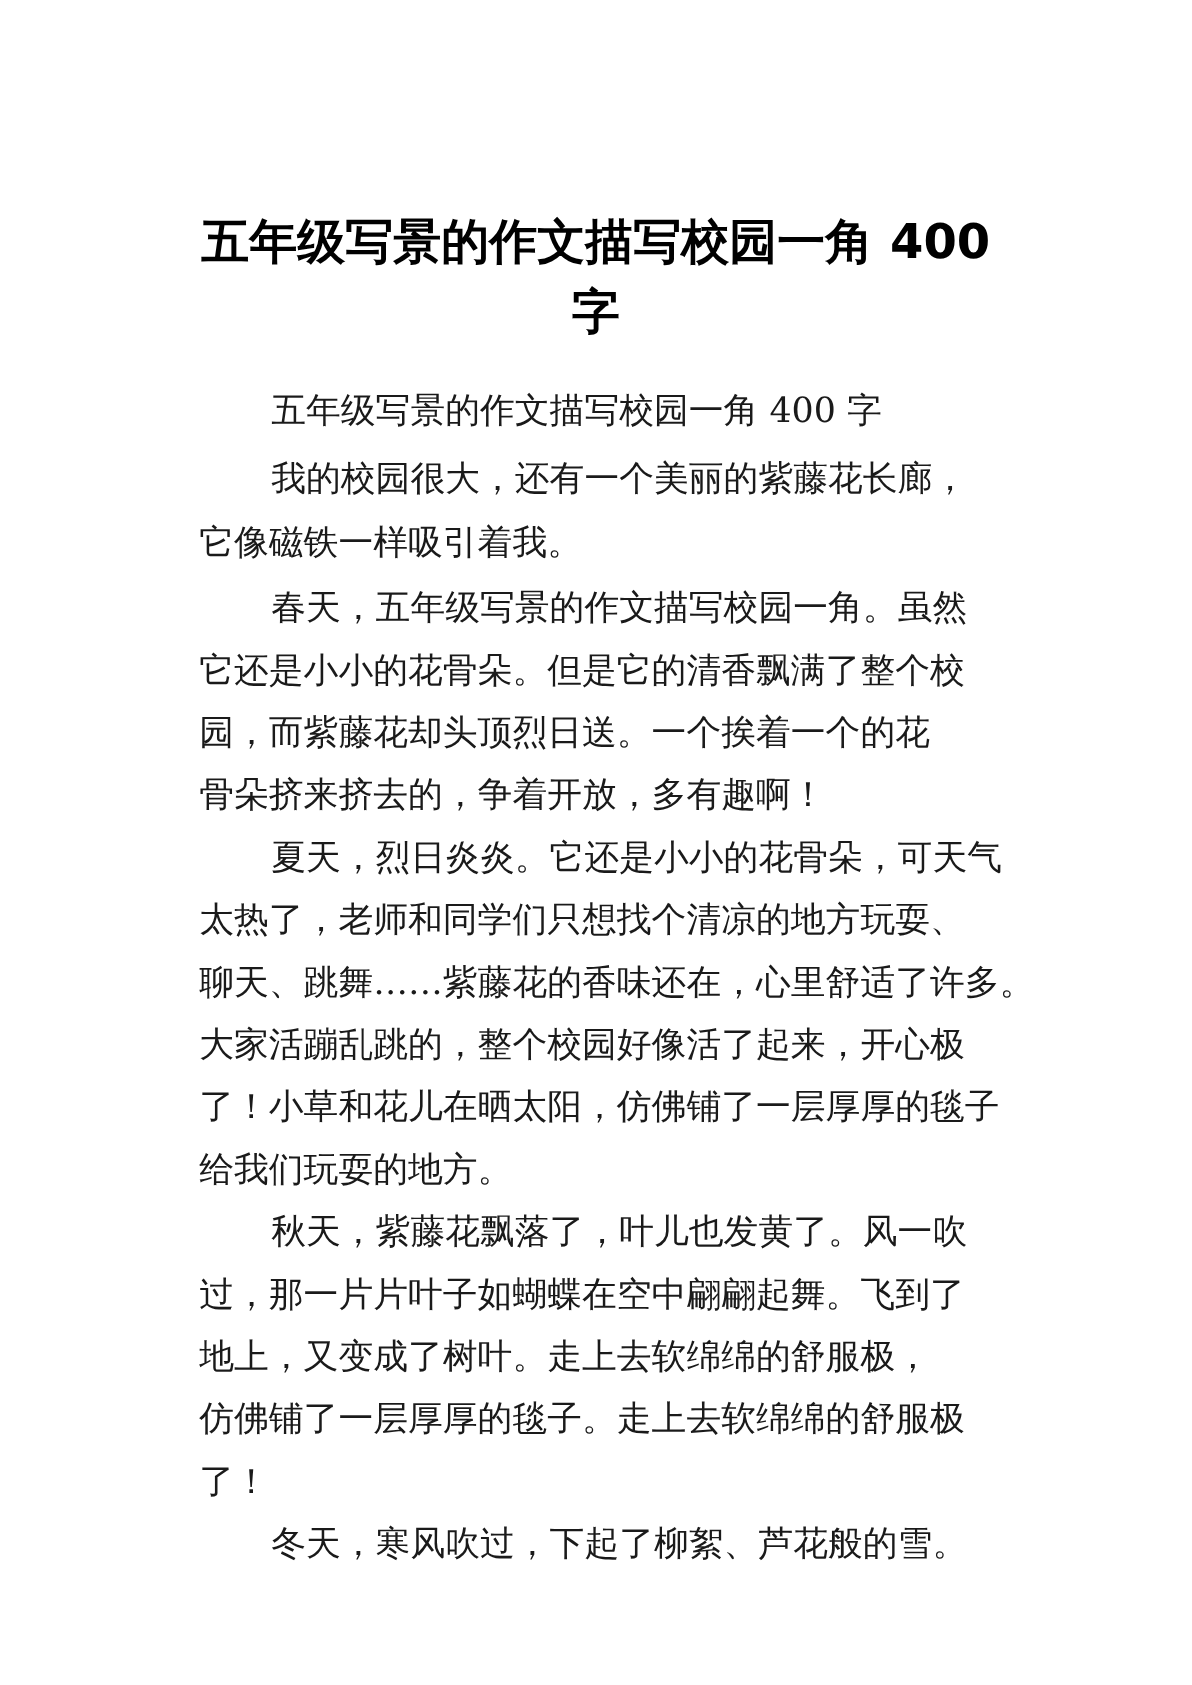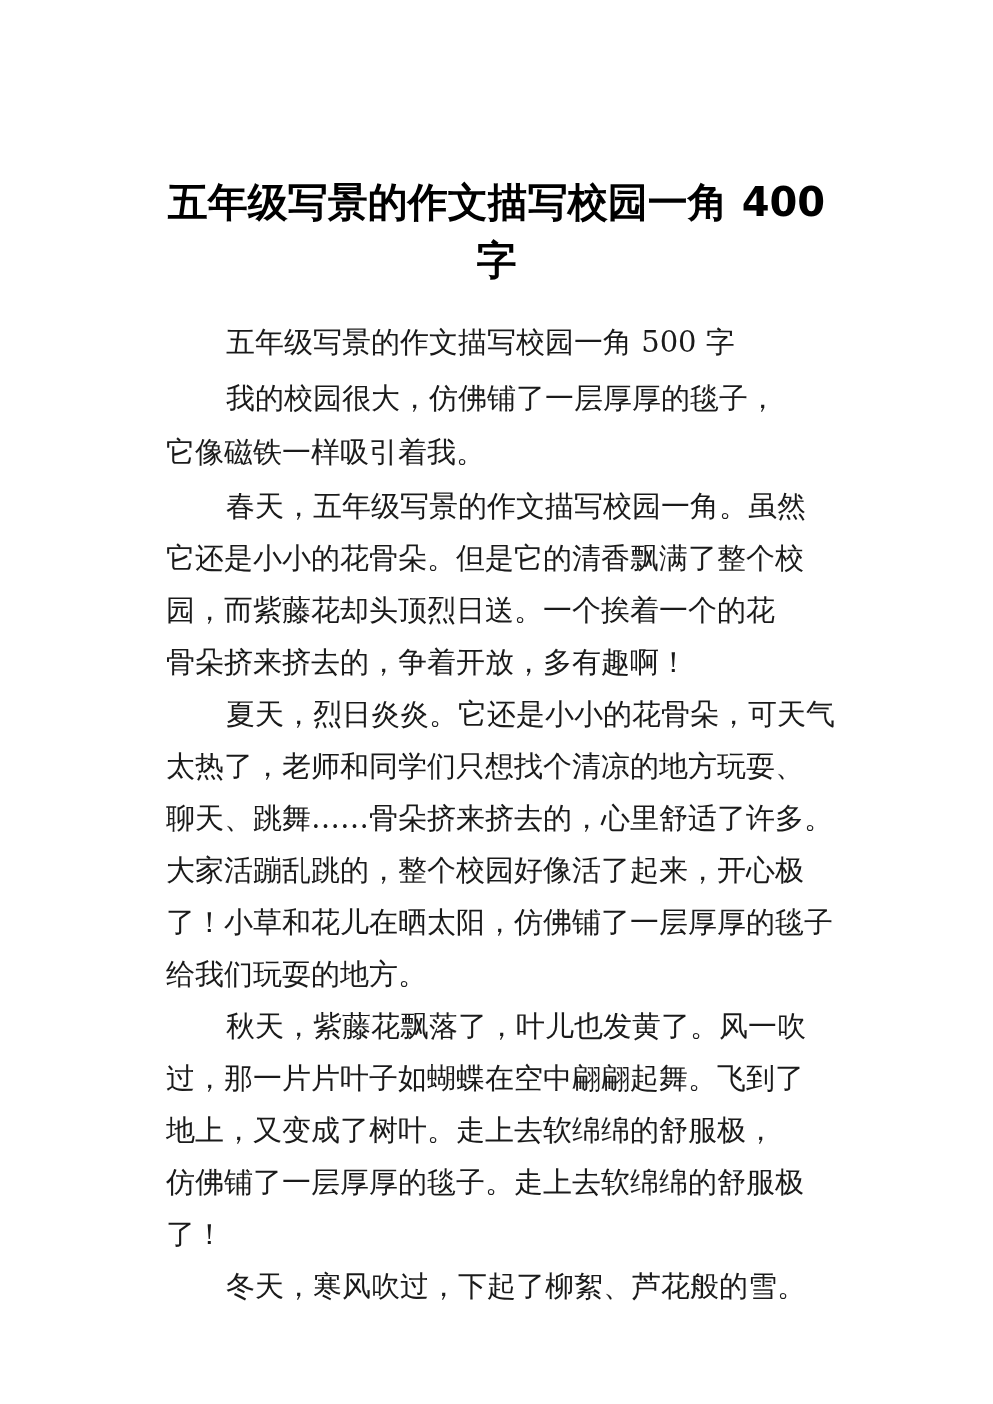--- a/index.html
+++ b/index.html
@@ -56,30 +56,30 @@
 </head>
 <body>
 
 <div class="page">
   <h1 class="title">
     <span class="line">五年级写景的作文描写校园一角 400</span>
     <span class="line">字</span>
   </h1>
 
   <div class="body" id="doc-body">
-    <div class="ln indent" style="top:0px">五年级写景的作文描写校园一角 500 字</div>
-    <div class="ln indent" style="top:56px">我的校园很大，仿佛铺了一层厚厚的毯子，</div>
+    <div class="ln indent" style="top:0px">五年级写景的作文描写校园一角 400 字</div>
+    <div class="ln indent" style="top:56px">我的校园很大，还有一个美丽的紫藤花长廊，</div>
     <div class="ln" style="top:110px">它像磁铁一样吸引着我。</div>
     <div class="ln indent" style="top:164px">春天，五年级写景的作文描写校园一角。虽然</div>
     <div class="ln" style="top:216px">它还是小小的花骨朵。但是它的清香飘满了整个校</div>
     <div class="ln" style="top:268px">园，而紫藤花却头顶烈日送。一个挨着一个的花</div>
     <div class="ln" style="top:320px">骨朵挤来挤去的，争着开放，多有趣啊！</div>
     <div class="ln indent" style="top:372px">夏天，烈日炎炎。它还是小小的花骨朵，可天气</div>
     <div class="ln" style="top:424px">太热了，老师和同学们只想找个清凉的地方玩耍、</div>
-    <div class="ln" style="top:476px">聊天、跳舞……骨朵挤来挤去的，心里舒适了许多。</div>
+    <div class="ln" style="top:476px">聊天、跳舞……紫藤花的香味还在，心里舒适了许多。</div>
     <div class="ln" style="top:528px">大家活蹦乱跳的，整个校园好像活了起来，开心极</div>
     <div class="ln" style="top:580px">了！小草和花儿在晒太阳，仿佛铺了一层厚厚的毯子</div>
     <div class="ln" style="top:632px">给我们玩耍的地方。</div>
     <div class="ln indent" style="top:684px">秋天，紫藤花飘落了，叶儿也发黄了。风一吹</div>
     <div class="ln" style="top:736px">过，那一片片叶子如蝴蝶在空中翩翩起舞。飞到了</div>
     <div class="ln" style="top:788px">地上，又变成了树叶。走上去软绵绵的舒服极，</div>
     <div class="ln" style="top:840px">仿佛铺了一层厚厚的毯子。走上去软绵绵的舒服极</div>
     <div class="ln" style="top:892px">了！</div>
     <div class="ln indent" style="top:944px">冬天，寒风吹过，下起了柳絮、芦花般的雪。</div>
   </div>

